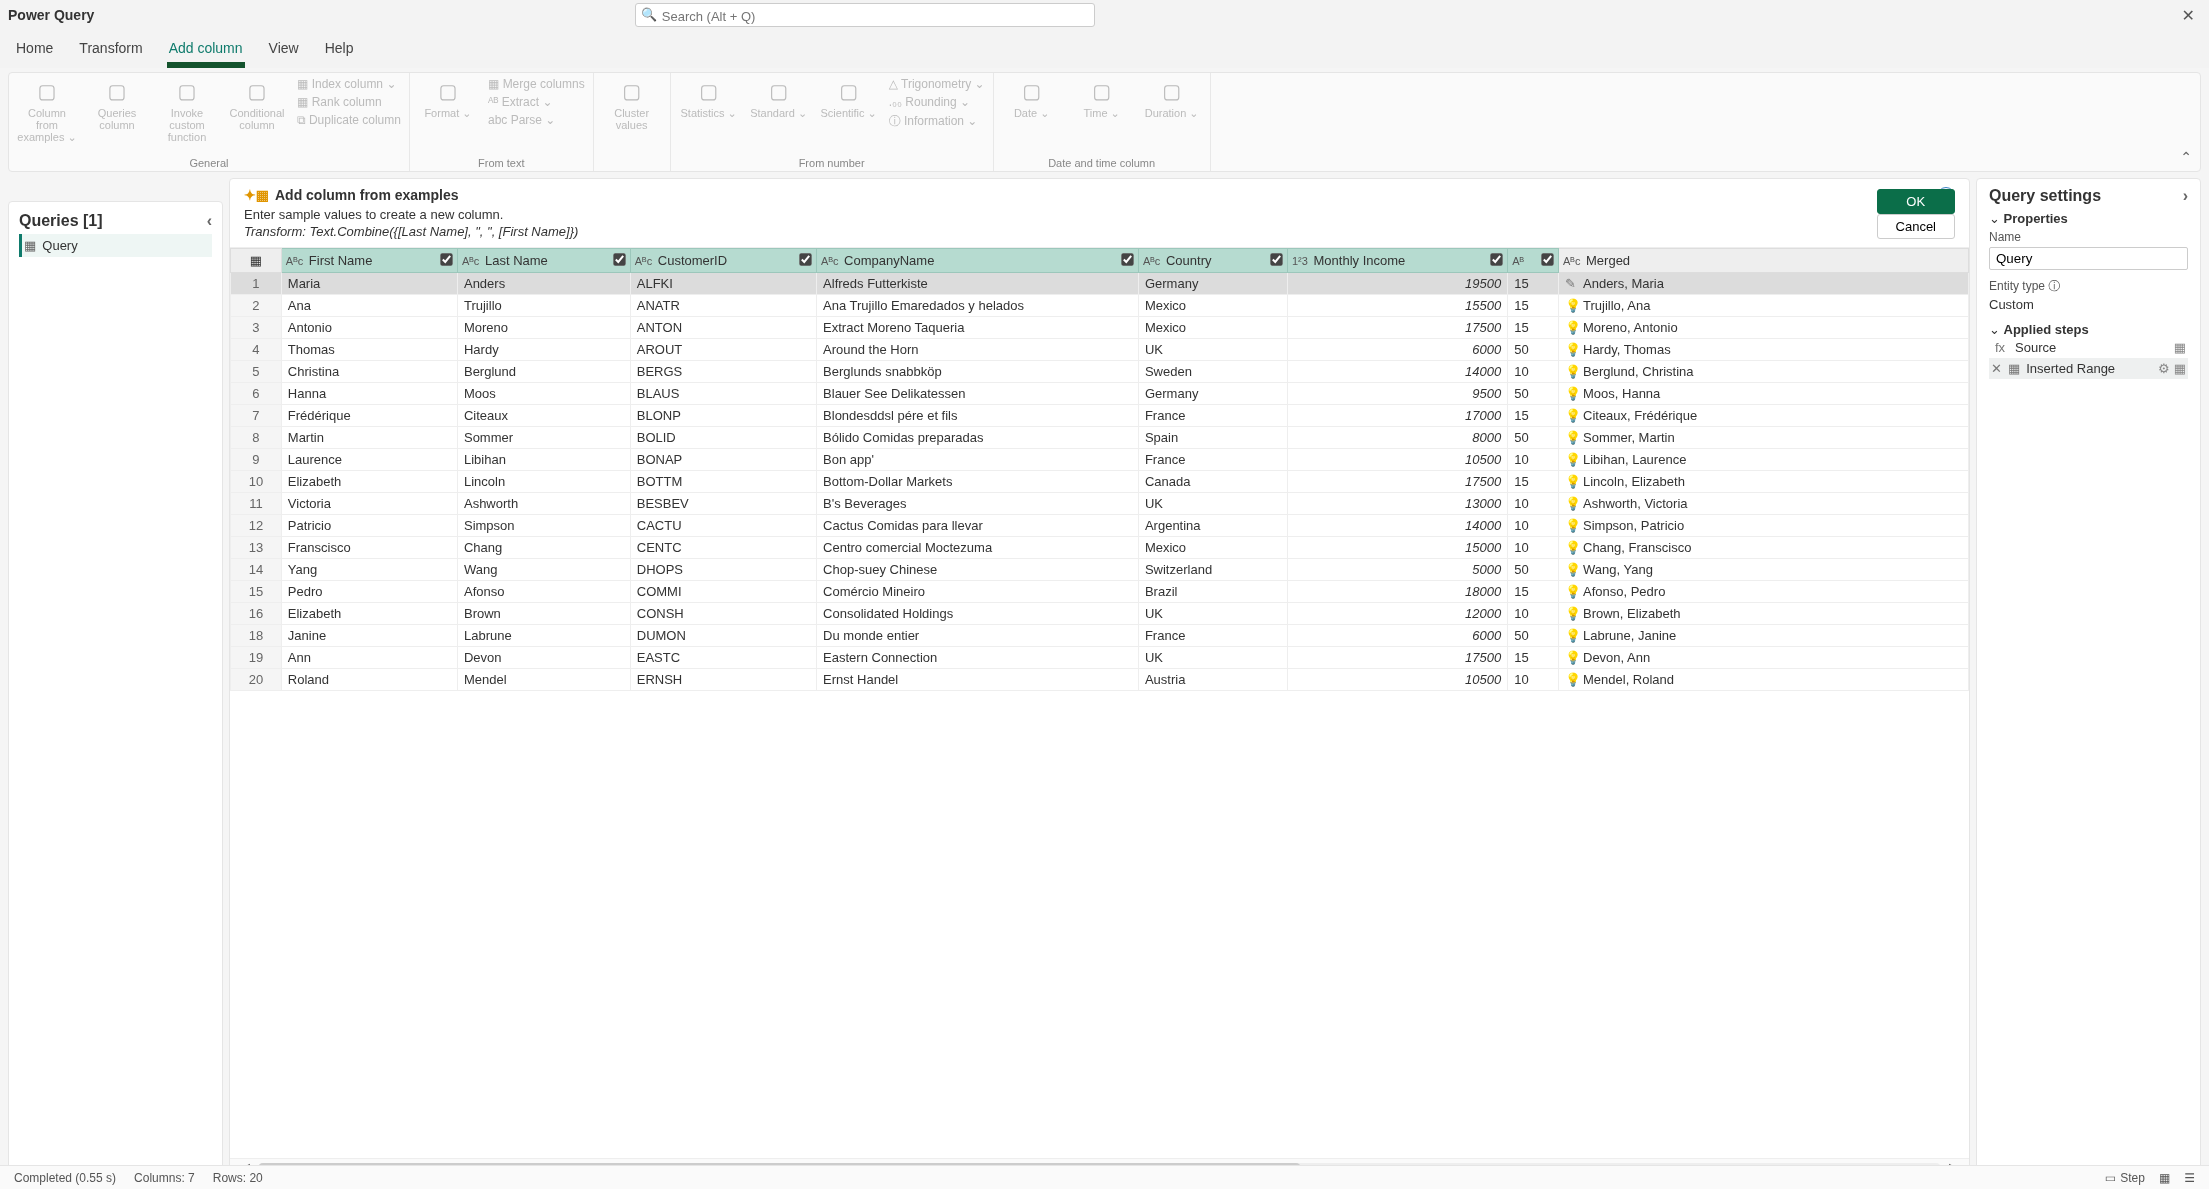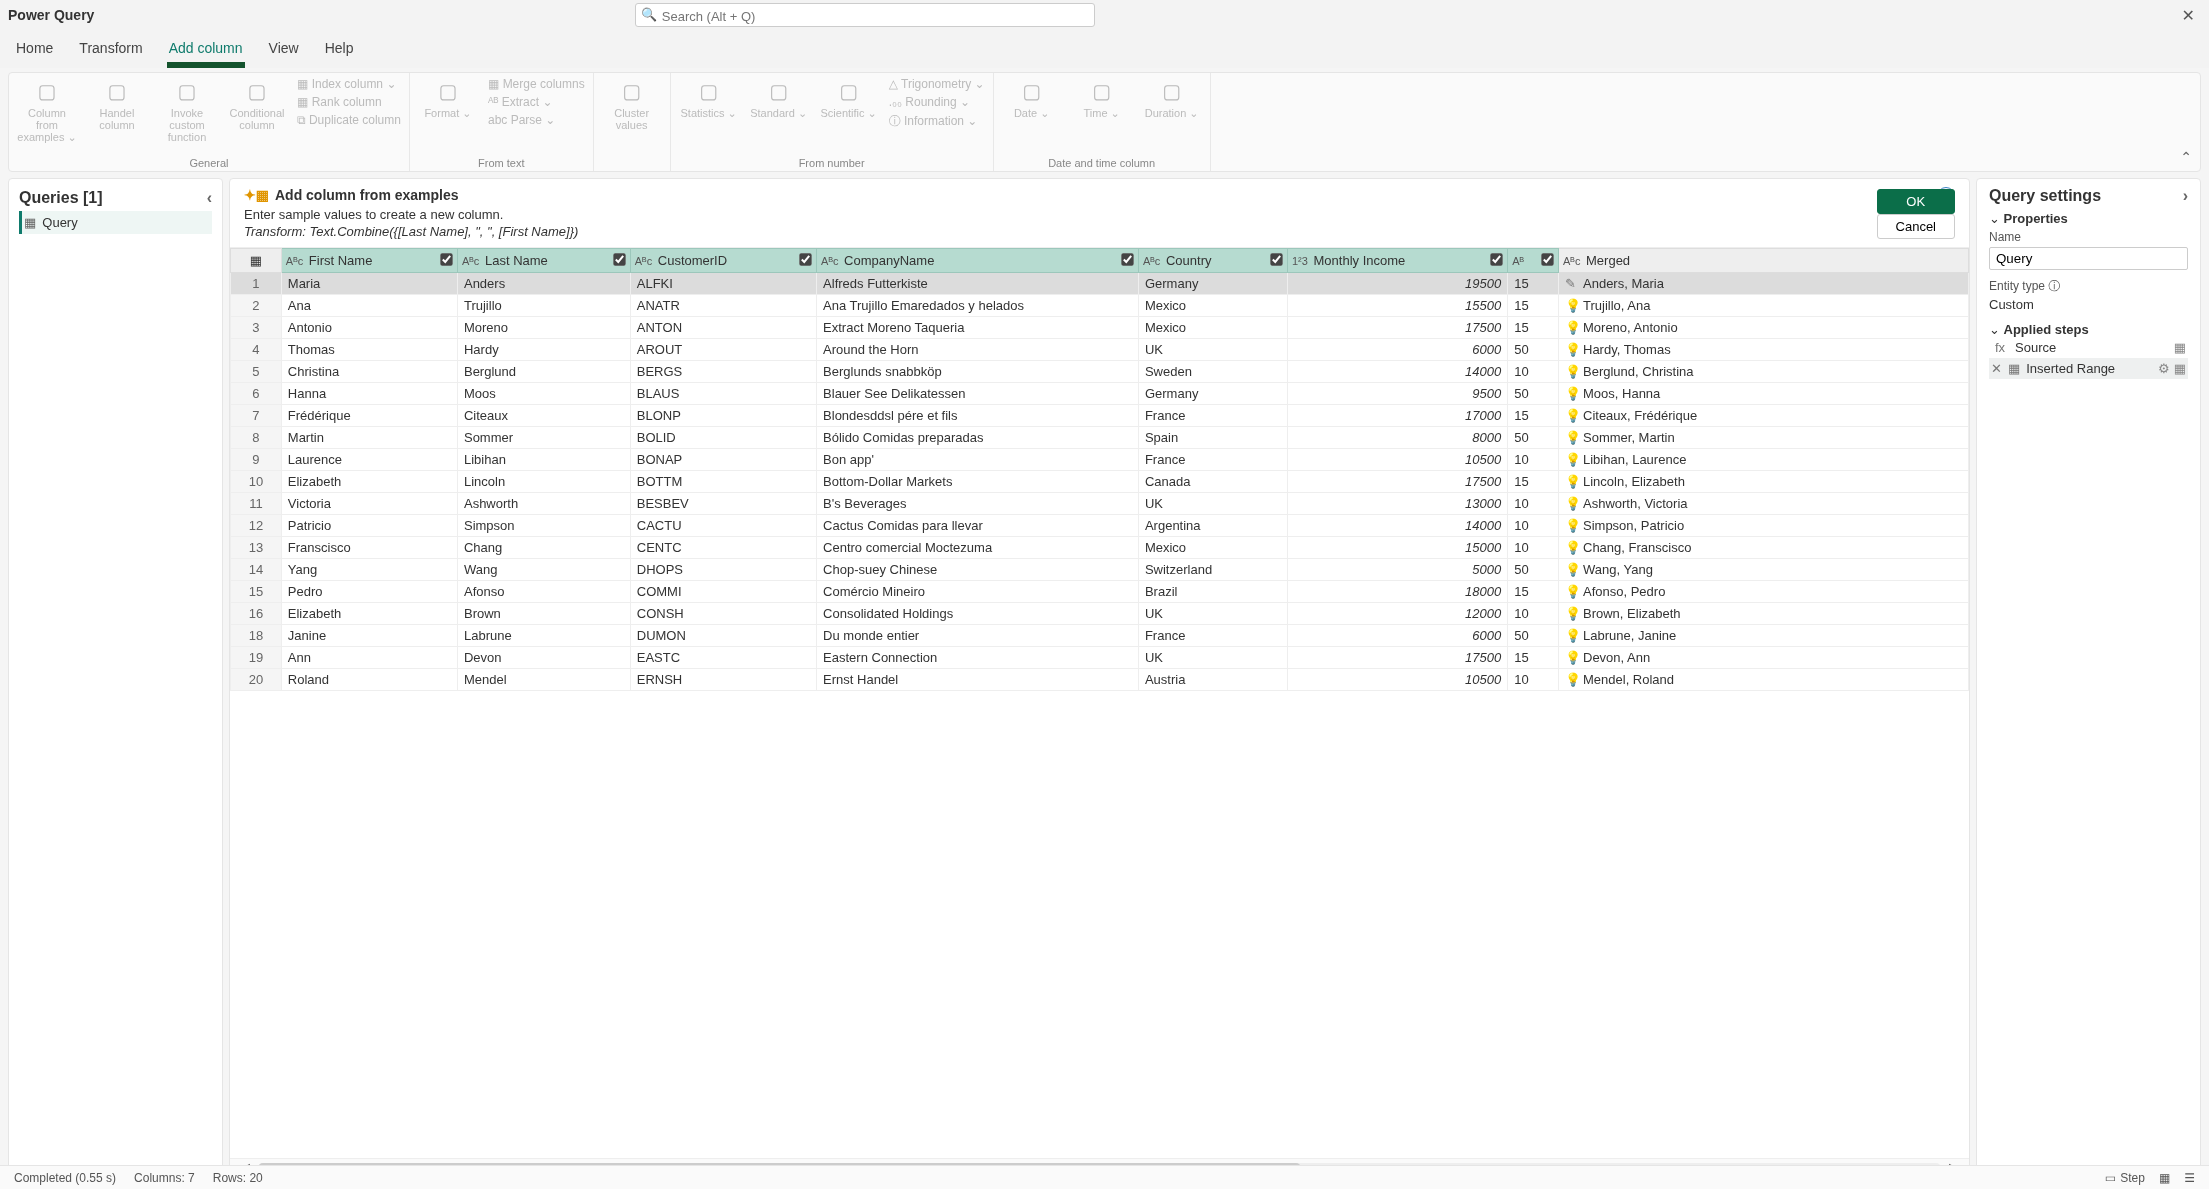--- a/index.html
+++ b/index.html
@@ -26,21 +26,21 @@
   .ribbon-btn { display:flex; flex-direction:column; align-items:center; gap:2px; font-size:11px; text-align:center; width:60px; }
   .ribbon-btn .ico { width:28px; height:28px; display:flex; align-items:center; justify-content:center; font-size:20px; }
   .ribbon-sm { display:flex; flex-direction:column; gap:4px; font-size:12px; }
   .ribbon-sm div { white-space:nowrap; }
   .ribbon-group .grp-label { text-align:center; font-size:11px; color:#888; }
   .ribbon .collapse { position:absolute; right:8px; bottom:6px; color:#666; font-size:14px; cursor:pointer;}
   
   
   .workspace { display:flex; gap:0; height: calc(100vh - 190px); margin:6px 8px; }
   
-  .queries-panel { width:215px; background:#fff; border:1px solid #e5e5e5; border-radius:4px; padding:6px 10px; }
+  .queries-panel { width:215px; background:#fff; border:1px solid #e5e5e5; border-radius:4px; padding:6px 10px;margin-top:23px; }
   .queries-panel .hdr { display:flex; justify-content:space-between; align-items:center; font-size:16px; font-weight:600; padding:4px 0;}
   .queries-panel .query-item { display:flex; align-items:center; gap:6px; padding:4px 2px; border-left:3px solid #0f7b6c; background:#eef6f4;}
   .queries-panel .query-item .tbl-ico { color:#666; }
   
   .center { flex:1; background:#fff; border:1px solid #e5e5e5; border-radius:4px; margin:0 6px; display:flex; flex-direction:column; overflow:hidden;}
   
   .example-bar { padding:8px 14px; border-bottom:1px solid #eee; position:relative;}
   .example-bar .ex-title { font-weight:600; font-size:14px; display:flex; align-items:center; gap:6px;}
   .example-bar .ex-sub { font-size:13px; margin-top:4px;}
   .example-bar .ex-trans { font-style:italic; font-size:13px; margin-top:2px;}
@@ -113,21 +113,21 @@
 
 <div class="ribbon" id="ribbon-body">
   <div class="ribbon-group">
       <div class="items">
         <div class="ribbon-btn">
           <div class="ico">▢</div>
           <div>Column from examples ⌄</div>
         </div>
         <div class="ribbon-btn">
           <div class="ico">▢</div>
-          <div>Handel column</div>
+          <div>Queries column</div>
         </div>
         <div class="ribbon-btn">
           <div class="ico">▢</div>
           <div>Invoke custom function</div>
         </div>
         <div class="ribbon-btn">
           <div class="ico">▢</div>
           <div>Conditional column</div>
         </div>
         <div class="ribbon-sm">

